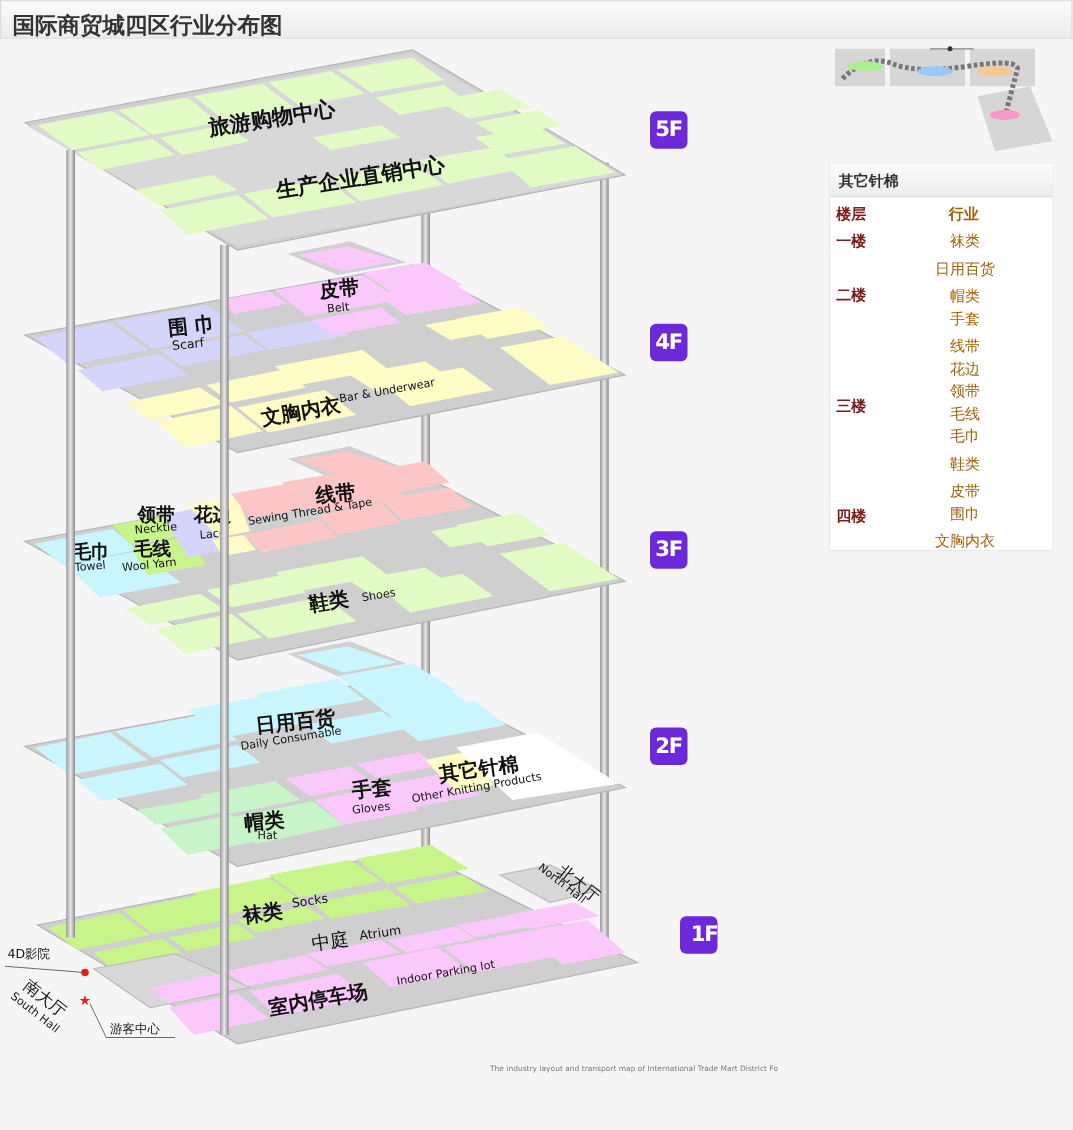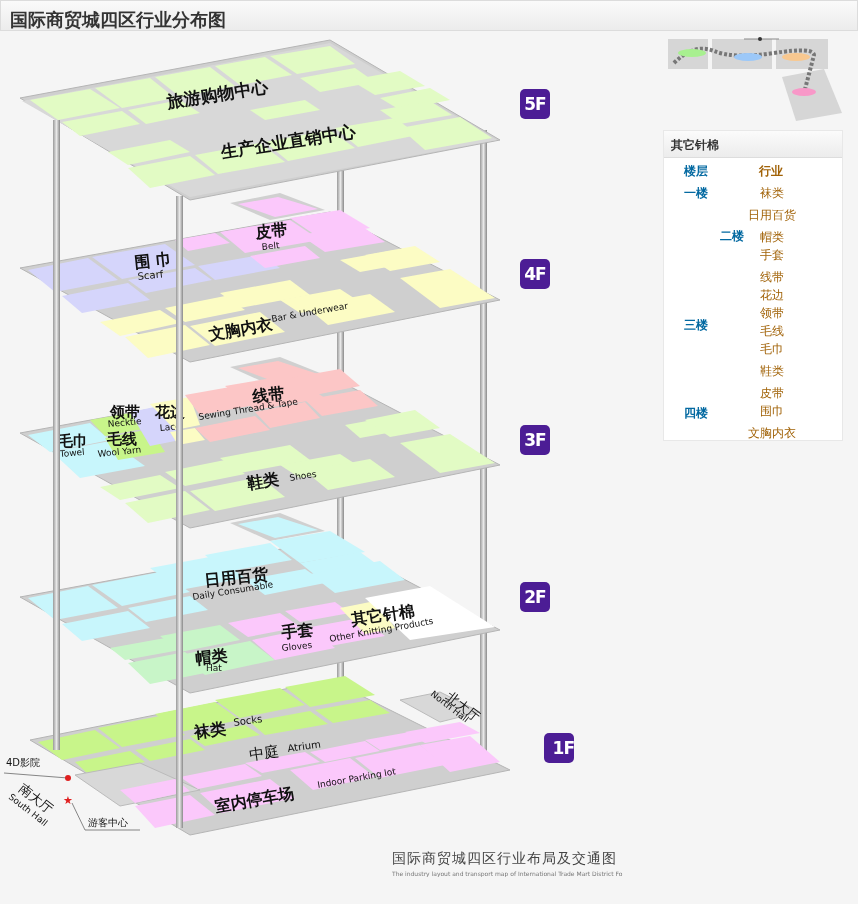--- a/index.html
+++ b/index.html
@@ -2,26 +2,26 @@
 <html><head>
 <meta charset="utf-8">
 <style>
   * { box-sizing: border-box; margin: 0; padding: 0; }
   html, body { width: 858px; height: 904px; background: #f5f5f5; font-family: "DejaVu Sans", sans-serif; overflow: hidden; }
   .titlebar { position: absolute; left: 0; top: 0; width: 858px; height: 31px; background: linear-gradient(#fafafa, #ececec); border: 1px solid #dcdcdc; }
   .titlebar span { position: absolute; left: 9px; top: 7px; font-size: 18px; font-weight: bold; color: #333; }
   .map-area { position: absolute; left: 0; top: 32px; width: 650px; height: 872px; }
   .map-area svg { position: absolute; left: 0; top: 0; }
   .lbl { font-family: "DejaVu Sans", sans-serif; fill: #111; }
-  .floor-badge { position: absolute; width: 30px; height: 30px; background: #4c1d95; border-radius: 5px; color: #fff; font-weight: bold; font-size: 17px; text-align: center; line-height: 30px; font-family: "DejaVu Sans", sans-serif; letter-spacing: -1px; }
+  .floor-badge { position: absolute; width: 30px; height: 30px; background: #6d28d9; border-radius: 5px; color: #fff; font-weight: bold; font-size: 17px; text-align: center; line-height: 30px; font-family: "DejaVu Sans", sans-serif; letter-spacing: -1px; }
   .minimap { position: absolute; left: 664px; top: 33px; width: 182px; height: 90px; }
   .panel { position: absolute; left: 663px; top: 130px; width: 180px; height: 311px; background: #fff; border: 1px solid #e8e8e8; }
   .panel-head { height: 27px; background: linear-gradient(#fbfbfb, #ececec); border-bottom: 1px solid #ddd; font-size: 12px; font-weight: bold; color: #333; padding: 6px 0 0 7px; }
   .panel-row { position: absolute; font-size: 12px; color: #a16207; }
-  .floor-col { left: 20px; font-weight: bold; color: #0369a1; }
+  .floor-col { left: 5px; font-weight: bold; color: #7f1d1d; }
   .ind-col { left: 0; width: 180px; text-align: center; padding-left: 36px; }
   .caption { position: absolute; left: 392px; top: 850px; width: 238px; overflow: hidden; white-space: nowrap; }
   .caption .cn { font-size: 14px; color: #444; letter-spacing: 1px; }
   .caption .en { font-size: 6px; color: #777; margin-top: 2px; }
 </style>
 </head>
 <body>
 
 <div class="titlebar">
   <span>国际商贸城四区行业分布图</span>
@@ -247,34 +247,33 @@
 
 <div class="panel">
   <div class="panel-head">其它针棉</div>
   <div class="panel-row floor-col" style="top:32px;">楼层</div>
   <div class="panel-row ind-col" style="top:32px; font-weight:bold; padding-left:34px;">行业</div>
 
   <div class="panel-row floor-col" style="top:54px;">一楼</div>
   <div class="panel-row ind-col" style="top:54px;">袜类</div>
   <div class="panel-row ind-col" style="top:76px;">日用百货</div>
 
-  <div class="panel-row floor-col" style="top:97px;margin-left:36px;">二楼</div>
+  <div class="panel-row floor-col" style="top:97px;">二楼</div>
   <div class="panel-row ind-col" style="top:98px;">帽类</div>
   <div class="panel-row ind-col" style="top:116px;">手套</div>
   <div class="panel-row ind-col" style="top:138px;">线带</div>
   <div class="panel-row ind-col" style="top:156px;">花边</div>
 
   <div class="panel-row floor-col" style="top:186px;">三楼</div>
   <div class="panel-row ind-col" style="top:174px;">领带</div>
   <div class="panel-row ind-col" style="top:192px;">毛线</div>
   <div class="panel-row ind-col" style="top:210px;">毛巾</div>
   <div class="panel-row ind-col" style="top:232px;">鞋类</div>
   <div class="panel-row ind-col" style="top:254px;">皮带</div>
 
   <div class="panel-row floor-col" style="top:274px;">四楼</div>
   <div class="panel-row ind-col" style="top:272px;">围巾</div>
   <div class="panel-row ind-col" style="top:294px;">文胸内衣</div>
 </div>
 
 <div class="caption">
-  <div class="cn">国际商贸城四区行业布局及交通图</div>
   <div class="en">The industry layout and transport map of International Trade Mart District Fo</div>
 </div>
 
 </body></html>

